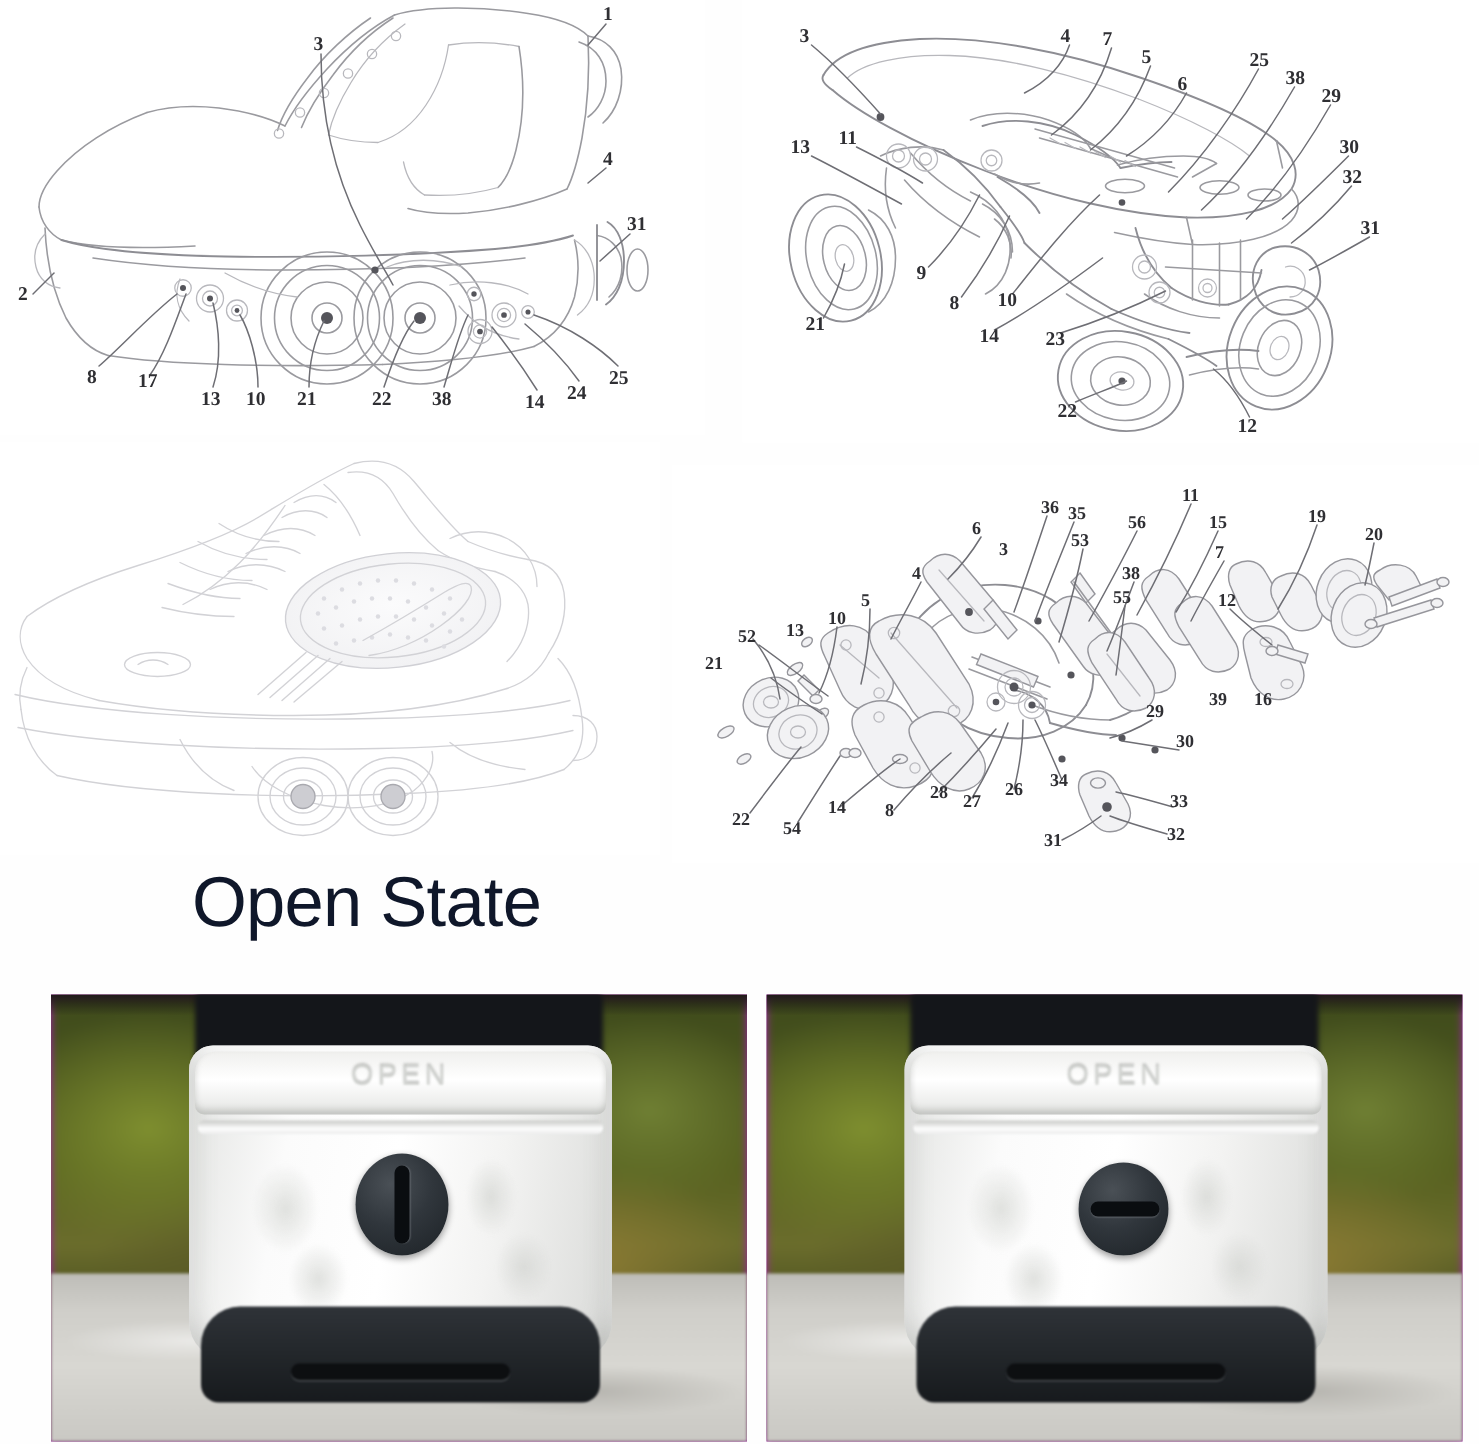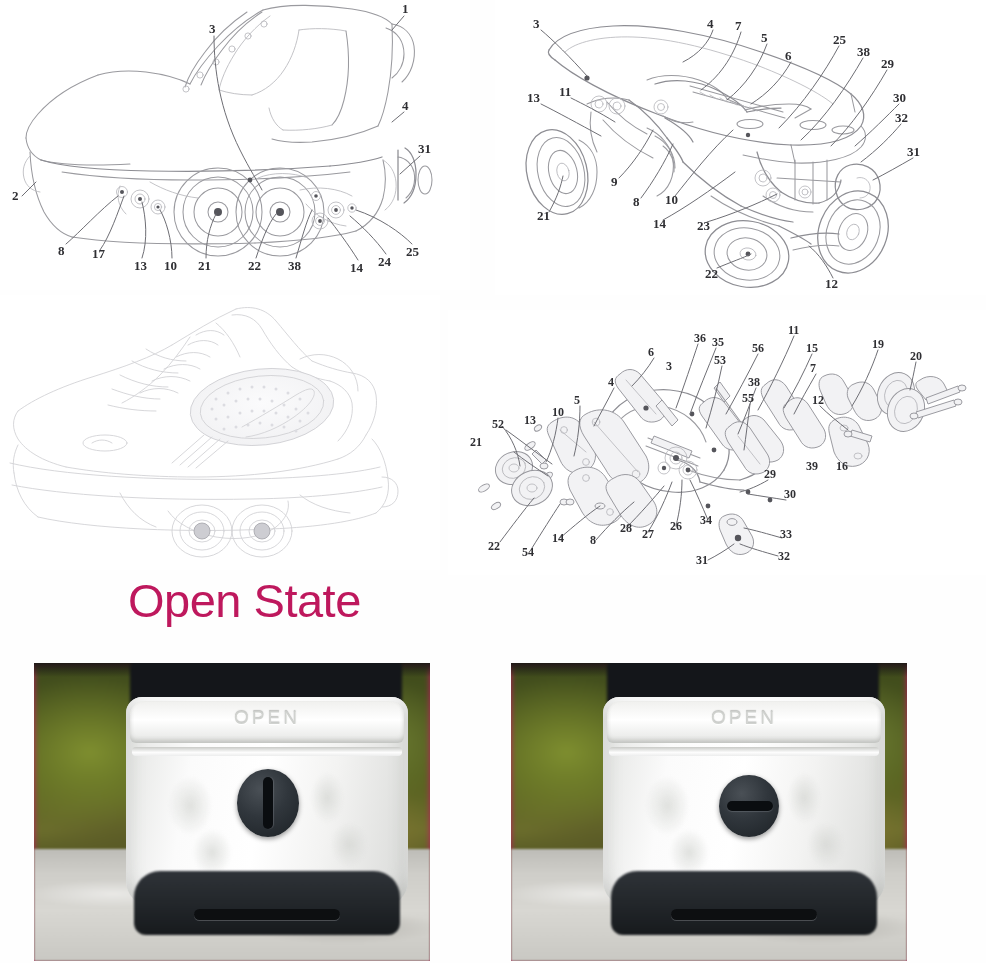--- a/index.html
+++ b/index.html
@@ -59,35 +59,35 @@
     top: 572px;
     width: 986px;
     height: 62px;
   }
   .caption {
     position: absolute;
     top: 0;
     font-family: "Liberation Sans", sans-serif;
     font-size: 47px;
     line-height: 58px;
-    color: #be185d;
+    color: #0f172a;
     letter-spacing: -0.5px;
     white-space: nowrap;
   }
   #caption-open   { left: 128px; }
   #caption-locked { left: 592px; }
 
   
   .photo {
     position: absolute;
     top: 663px;
-    width: 396px;
+    width: 464px;
     height: 298px;
     overflow: hidden;
-    background: #be185d;
+    background: #a21caf;
   }
   #photo-open   { left: 34px; }
   #photo-locked { left: 511px; }
 
   .ph-bg {
     position: absolute;
     inset: 0;
     background:
       radial-gradient(ellipse 150px 110px at 14% 30%, #7e8e2f 0%, rgba(126,142,47,0) 70%),
       radial-gradient(ellipse 120px 90px at 86% 26%, #6f7f33 0%, rgba(111,127,51,0) 70%),

